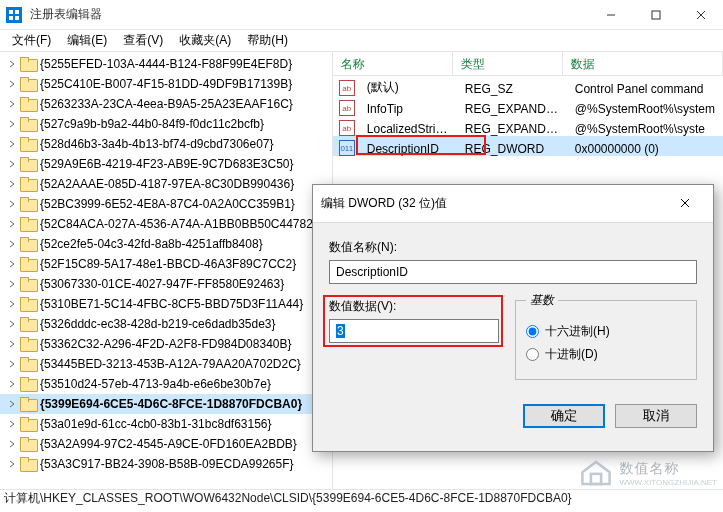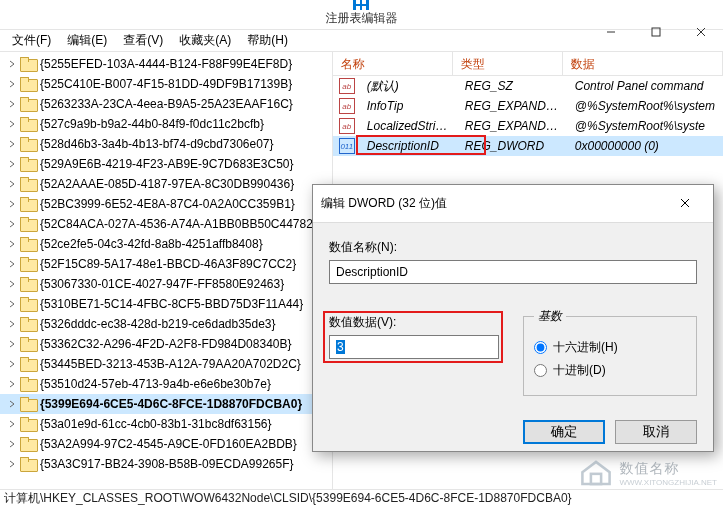--- a/index.html
+++ b/index.html
@@ -10,21 +10,20 @@
     width: 723px;
     height: 512px;
     overflow: hidden;
     position: relative;
   }
   
   .titlebar {
     height: 30px; display: flex; align-items: center;
     border-bottom: 1px solid #e5e5e5;
     background: #fff;
-    flex-direction: column;
   }
   .titlebar .app-icon {
     width: 16px; height: 16px; margin: 0 8px 0 6px;
     background: #0078d7; display:inline-flex; align-items:center; justify-content:center;
   }
   .titlebar .app-icon svg { display:block; }
   .titlebar .title { color:#333; }
   .win-controls { margin-left:auto; display:flex; height:100%; }
   .win-btn { width:45px; display:flex; align-items:center; justify-content:center; color:#555; }
   
@@ -57,26 +56,26 @@
     content:""; position:absolute; left:0; top:0; width:7px; height:4px;
     background:#ffe9a2; border:1px solid #caa53b; border-bottom:none; border-radius:1px 1px 0 0;
   }
   .tree-label { overflow:hidden; text-overflow:ellipsis; }
   
   .list { flex:1; display:flex; flex-direction:column; }
   .list-head {
     display:flex; height:24px; border-bottom:1px solid #e5e5e5;
     background:#fff;
   }
-  .list-head > div { padding:4px 8px; border-right:1px solid #e5e5e5; color:#c2410c;}
+  .list-head > div { padding:4px 8px; border-right:1px solid #e5e5e5; color:#15803d;}
   .col-name { width:120px; }
   .col-type { width:110px; }
   .col-data { flex:1; }
   .list-body { flex:1; }
-  .list-row { display:flex; height:20px; align-items:center;font-style:italic; }
+  .list-row { display:flex; height:20px; align-items:flex-end; }
   .list-row.sel { background:#cce8ff; }
   .list-row > div { padding:0 8px; white-space:nowrap; overflow:hidden; text-overflow:ellipsis;}
   .val-icon { width:16px; height:16px; margin-left:6px; margin-right:4px; display:inline-flex;align-items:center;justify-content:center;}
   .val-icon.str { border:1px solid #b44; color:#b44; font-size:8px;}
   .val-icon.bin { border:1px solid #2266cc; color:#2266cc; font-size:8px;}
   .hl-red { position:absolute; border:2px solid #e31b1b; pointer-events:none;}
   
   .dialog {
     position:absolute; left:312px; top:184px; width:402px; height:268px;
     background:#f0f0f0; border:1px solid #888;
@@ -86,21 +85,21 @@
     height:38px; background:#fff; display:flex; align-items:center;
     padding:16px 8px; border-bottom:1px solid #ddd; font-size:12px;
   }
   .dlg-close { margin-left:auto; width:40px; text-align:center;}
   .dlg-body { padding:10px 16px; }
   .lbl { display:block; margin:6px 0 4px; }
   .txt {
     width:100%; height:24px; border:1px solid #7a7a7a;
     background:#fff; padding:0 6px; font-family:inherit; font-size:12px;
   }
-  .row2 { display:flex; gap:24px; margin-top:24px;}
+  .row2 { display:flex; gap:16px; margin-top:8px;}
   .row2 .left { flex:0 0 170px;}
   .row2 .right { flex:1;}
   fieldset { border:1px solid #bbb; padding:8px 10px 10px;}
   legend { padding:0 4px;font-style:italic;}
   .radio { display:flex; align-items:center; gap:6px; margin:6px 0;}
   .btns { display:flex; gap:10px; justify-content:flex-end; margin-top:24px;}
   .btn { width:82px; height:24px; border:1px solid #999; background:#e1e1e1;}
   .btn.primary { border:2px solid #0078d7;}
   .val-input {
     width:100%; height:24px; border:1px solid #7a7a7a; background:#fff;

